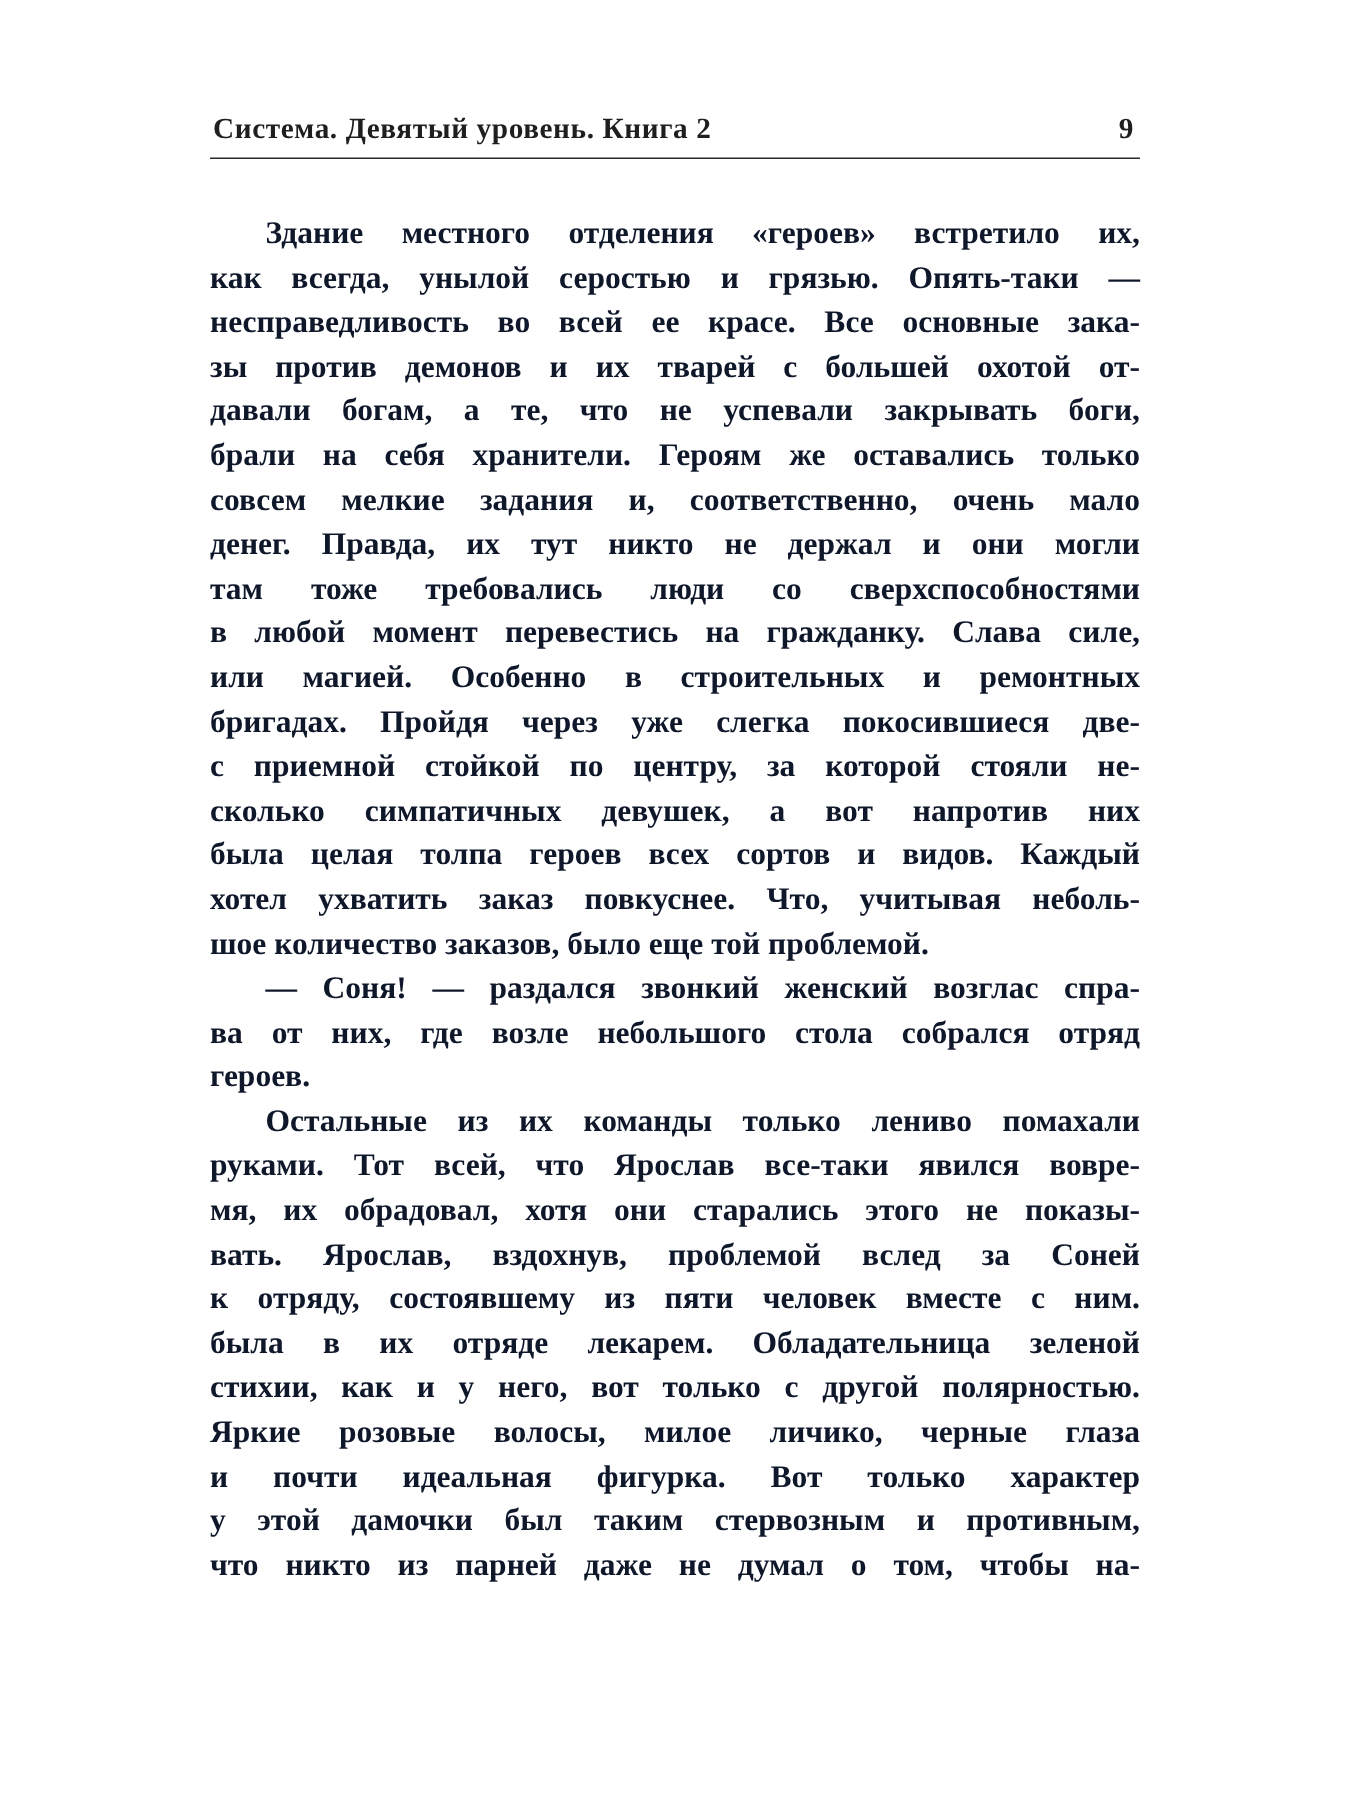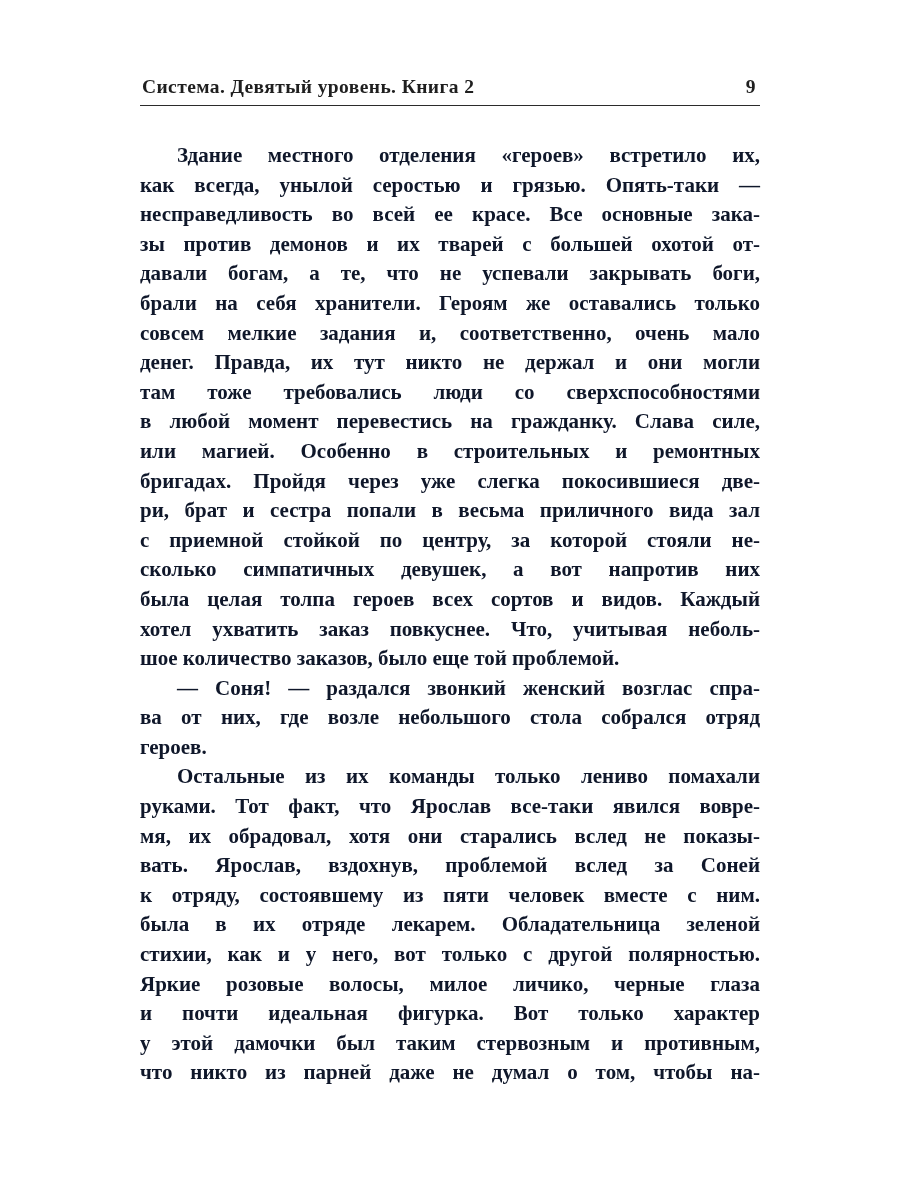--- a/index.html
+++ b/index.html
@@ -59,36 +59,35 @@
         <div class="line">несправедливость во всей ее красе. Все основные зака-</div>
         <div class="line">зы против демонов и их тварей с большей охотой от-</div>
         <div class="line">давали богам, а те, что не успевали закрывать боги,</div>
         <div class="line">брали на себя хранители. Героям же оставались только</div>
         <div class="line">совсем мелкие задания и, соответственно, очень мало</div>
         <div class="line">денег. Правда, их тут никто не держал и они могли</div>
         <div class="line">там тоже требовались люди со сверхспособностями</div>
         <div class="line">в любой момент перевестись на гражданку. Слава силе,</div>
         <div class="line">или магией. Особенно в строительных и ремонтных</div>
         <div class="line">бригадах. Пройдя через уже слегка покосившиеся две-</div>
-        <div class="line">ри, брат и сестра попали в весьма приличного вида зал</div>
         <div class="line">с приемной стойкой по центру, за которой стояли не-</div>
         <div class="line">сколько симпатичных девушек, а вот напротив них</div>
         <div class="line">была целая толпа героев всех сортов и видов. Каждый</div>
         <div class="line">хотел ухватить заказ повкуснее. Что, учитывая неболь-</div>
         <div class="line lastline">шое количество заказов, было еще той проблемой.</div>
       </div>
       <div class="paragraph">
         <div class="line first">— Соня! — раздался звонкий женский возглас спра-</div>
         <div class="line">ва от них, где возле небольшого стола собрался отряд</div>
         <div class="line lastline">героев.</div>
       </div>
       <div class="paragraph">
         <div class="line first">Остальные из их команды только лениво помахали</div>
-        <div class="line">руками. Тот факт, что Ярослав все-таки явился вовре-</div>
-        <div class="line">мя, их обрадовал, хотя они старались вслед не показы-</div>
+        <div class="line">руками. Тот всей, что Ярослав все-таки явился вовре-</div>
+        <div class="line">мя, их обрадовал, хотя они старались этого не показы-</div>
         <div class="line">вать. Ярослав, вздохнув, проблемой вслед за Соней</div>
         <div class="line">к отряду, состоявшему из пяти человек вместе с ним.</div>
         <div class="line">была в их отряде лекарем. Обладательница зеленой</div>
         <div class="line">стихии, как и у него, вот только с другой полярностью.</div>
         <div class="line">Яркие розовые волосы, милое личико, черные глаза</div>
         <div class="line">и почти идеальная фигурка. Вот только характер</div>
         <div class="line">у этой дамочки был таким стервозным и противным,</div>
         <div class="line">что никто из парней даже не думал о том, чтобы на-</div>
       </div>
     </div>

